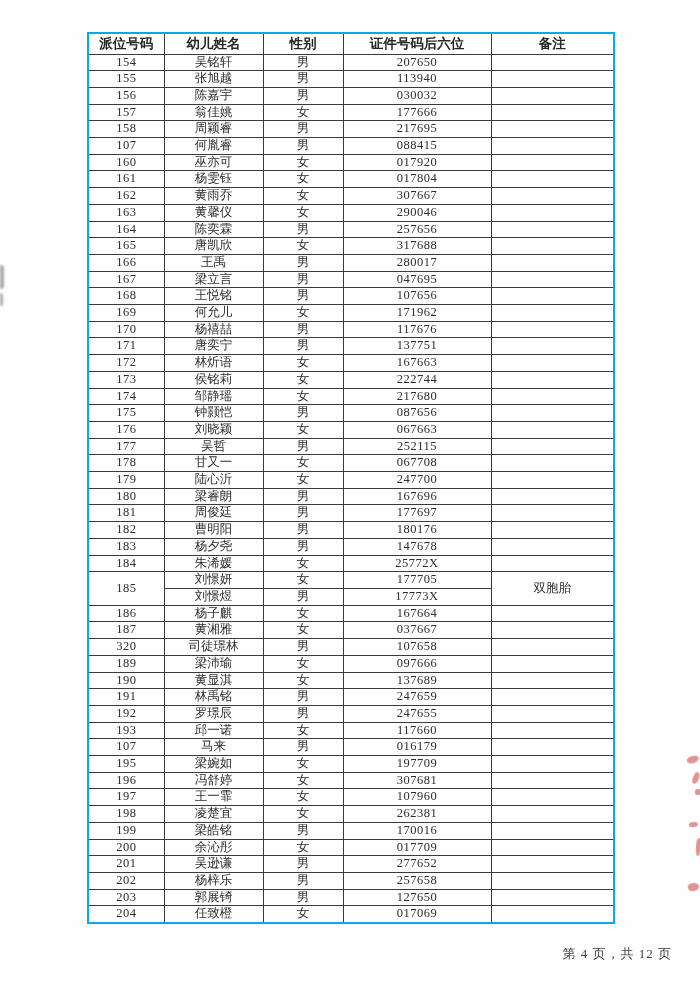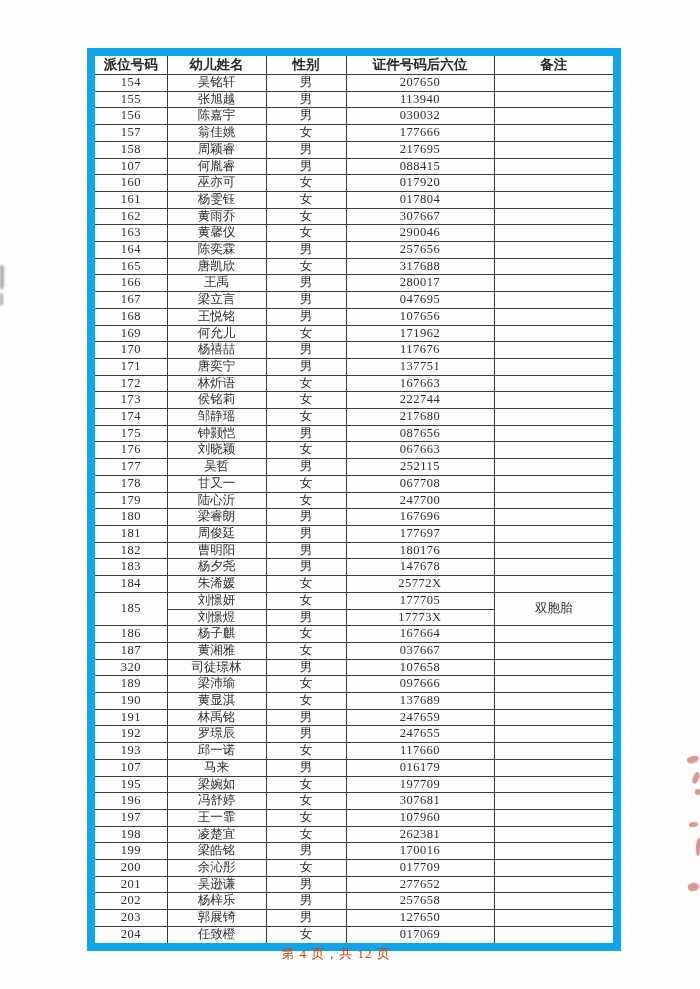--- a/index.html
+++ b/index.html
@@ -5,26 +5,26 @@
   * { margin:0; padding:0; box-sizing:border-box; }
   html,body { background:#ffffff; }
   .page {
     position:relative;
     width:700px; height:989px;
     background:#fefefe;
     overflow:hidden;
     font-family:"Liberation Serif","DejaVu Serif",serif;
   }
   table.alloc {
-    position:absolute; left:87px; top:48px;
+    position:absolute; left:87px; top:32px;
     width:526px;
     border-collapse:collapse;
     table-layout:fixed;
     color:#2d2d2d;
-    border:8px solid #0ea5e9;
+    border:2px solid #0ea5e9;
   }
   table.alloc th, table.alloc td {
     border:1px solid #3a3a3a;
     text-align:center;
     vertical-align:middle;
     padding:0;
     overflow:hidden;
     white-space:nowrap;
   }
   table.alloc th {
@@ -34,23 +34,23 @@
     color:#262626;
   }
   table.alloc td {
     height:15.7px;
     font-size:12.5px;
     line-height:15.7px;
   }
   td.num { letter-spacing:0.5px; }
   .footer {
     position:absolute; left:0; top:945px; width:672px;
-    text-align:center;
+    text-align:right;
     font-size:13px;
-    color:#c2410c;
+    color:#404040;
     letter-spacing:1px;
   }
   
   .stamp-frag {
     position:absolute;
     background:rgba(196,62,58,0.55);
     border-radius:40% 60% 50% 50%;
     filter:blur(0.6px);
   }
   

